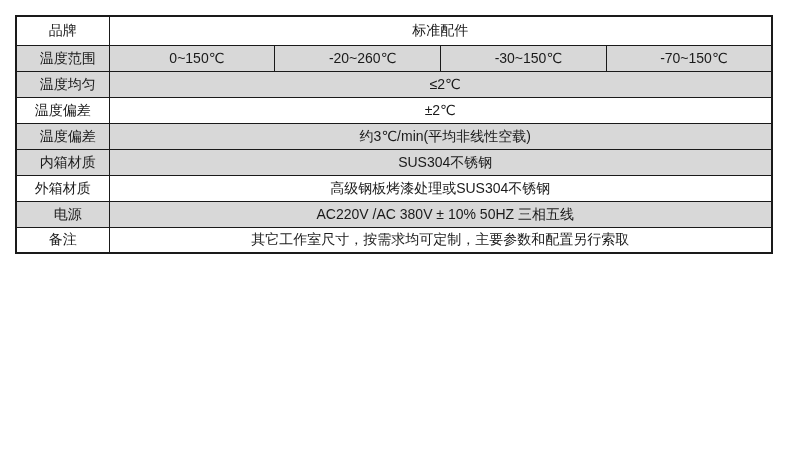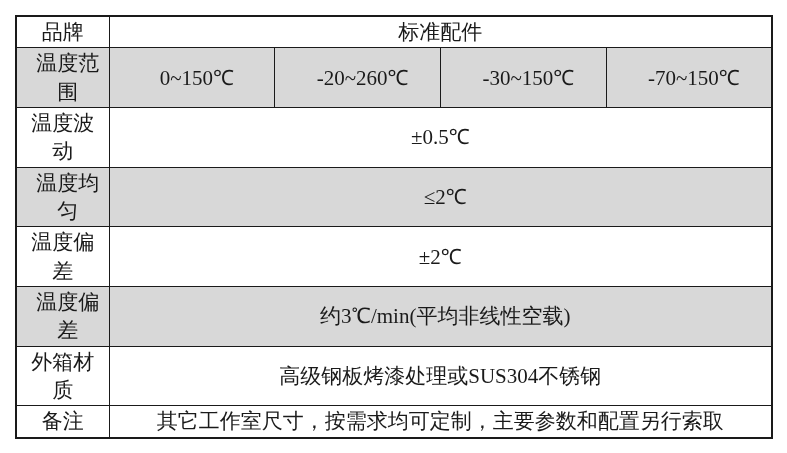--- a/index.html
+++ b/index.html
@@ -30,28 +30,27 @@
     top: 15px;
     width: 758px;
     border-collapse: collapse;
     table-layout: fixed;
     border: 2px solid var(--border);
   }
   table.spec td {
     border: 1px solid var(--border);
     text-align: center;
     vertical-align: middle;
-    font-size: 21px;
+    font-size: 14px;
     line-height: 1.35;
     color: var(--text);
     padding: 1px 6px;
     height: 26px;
     overflow: hidden;
     white-space: normal;
-    font-family: Liberation Serif, serif;
   }
   tr.row-tall-sm td { height: 29px; }
   tr.row-tall-lg td { height: 60px; }
   tr.shaded td { background: var(--shade); padding-left: 16px; }
   col.c-label { width: 93px; }
 </style>
 </head>
 <body>
 
 <div class="page">
@@ -68,39 +67,43 @@
         <td>品牌</td>
         <td colspan="4">标准配件</td>
       </tr>
       <tr class="row shaded">
         <td>温度范围</td>
         <td>0~150℃</td>
         <td>-20~260℃</td>
         <td>-30~150℃</td>
         <td>-70~150℃</td>
       </tr>
-      <tr class="row">
-        <td>温度波动</td>
-        <td colspan="4">±0.5℃</td>
-      </tr>
       <tr class="row shaded">
         <td>温度均匀</td>
         <td colspan="4">≤2℃</td>
       </tr>
       <tr class="row">
         <td>温度偏差</td>
         <td colspan="4">±2℃</td>
       </tr>
       <tr class="row shaded">
         <td>温度偏差</td>
         <td colspan="4">约3℃/min(平均非线性空载)</td>
       </tr>
+      <tr class="row shaded">
+        <td>内箱材质</td>
+        <td colspan="4">SUS304不锈钢</td>
+      </tr>
       <tr class="row">
         <td>外箱材质</td>
         <td colspan="4">高级钢板烤漆处理或SUS304不锈钢</td>
+      </tr>
+      <tr class="row shaded">
+        <td>电源</td>
+        <td colspan="4">AC220V /AC 380V ± 10% 50HZ 三相五线</td>
       </tr>
       <tr class="row">
         <td>备注</td>
         <td colspan="4">其它工作室尺寸，按需求均可定制，主要参数和配置另行索取</td>
       </tr>
     </tbody>
   </table>
 </div>
 
 </body></html>

